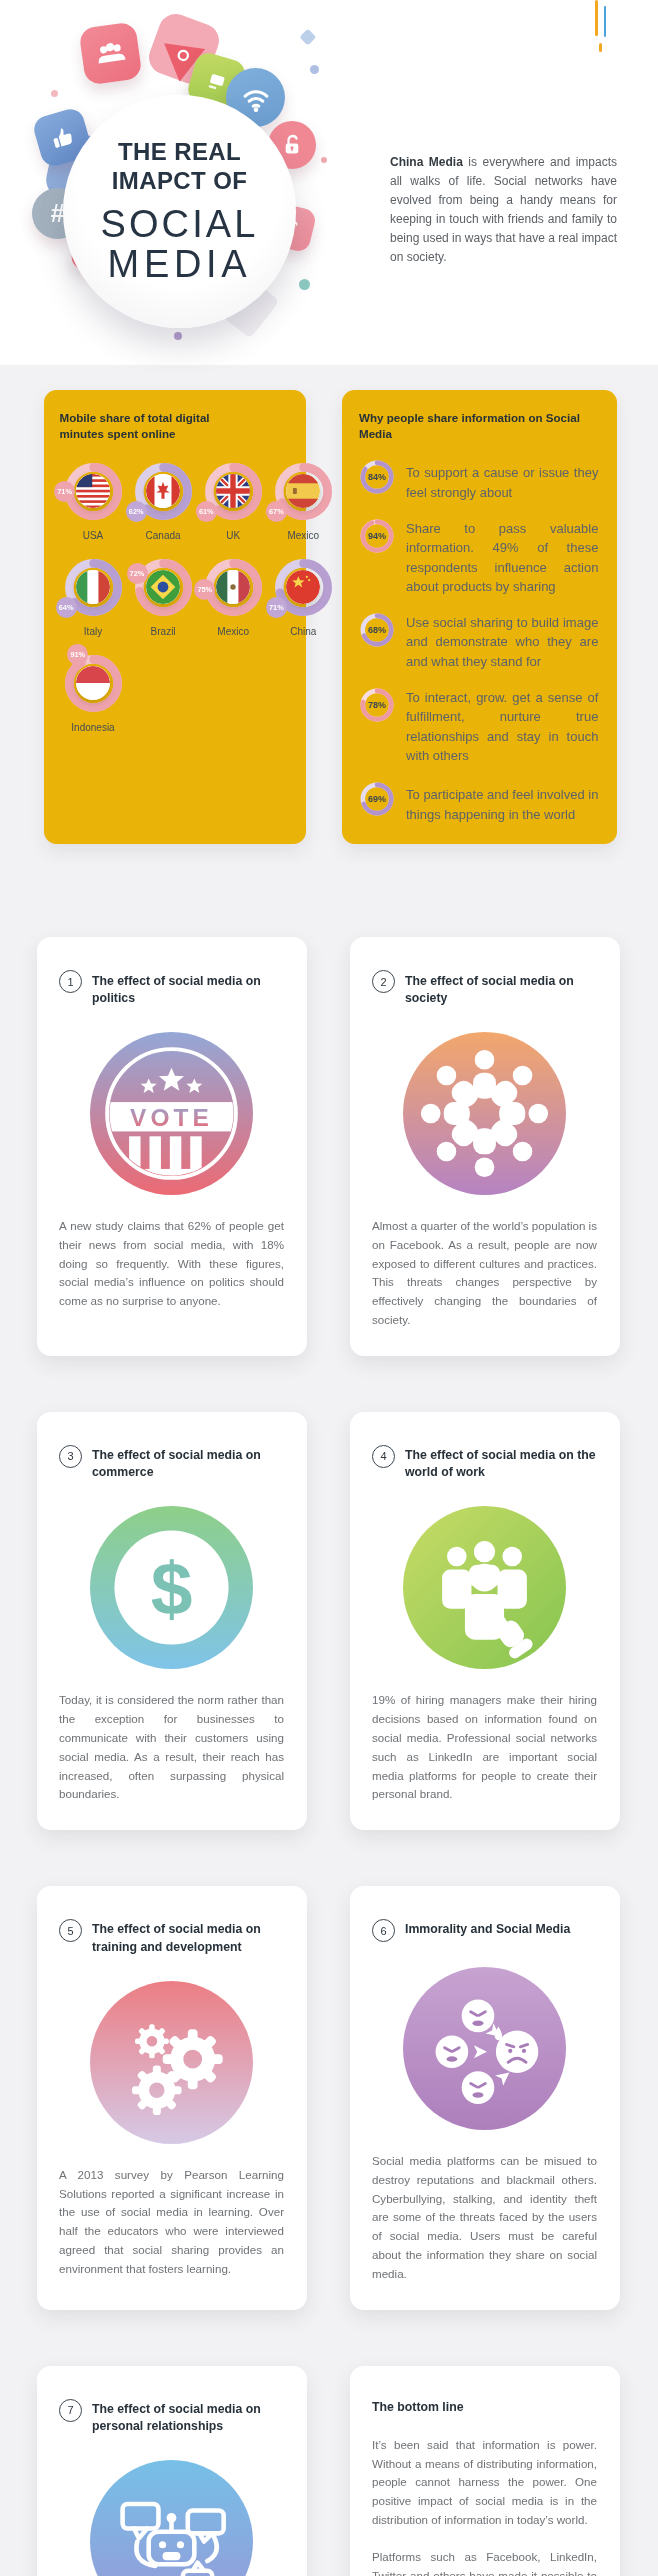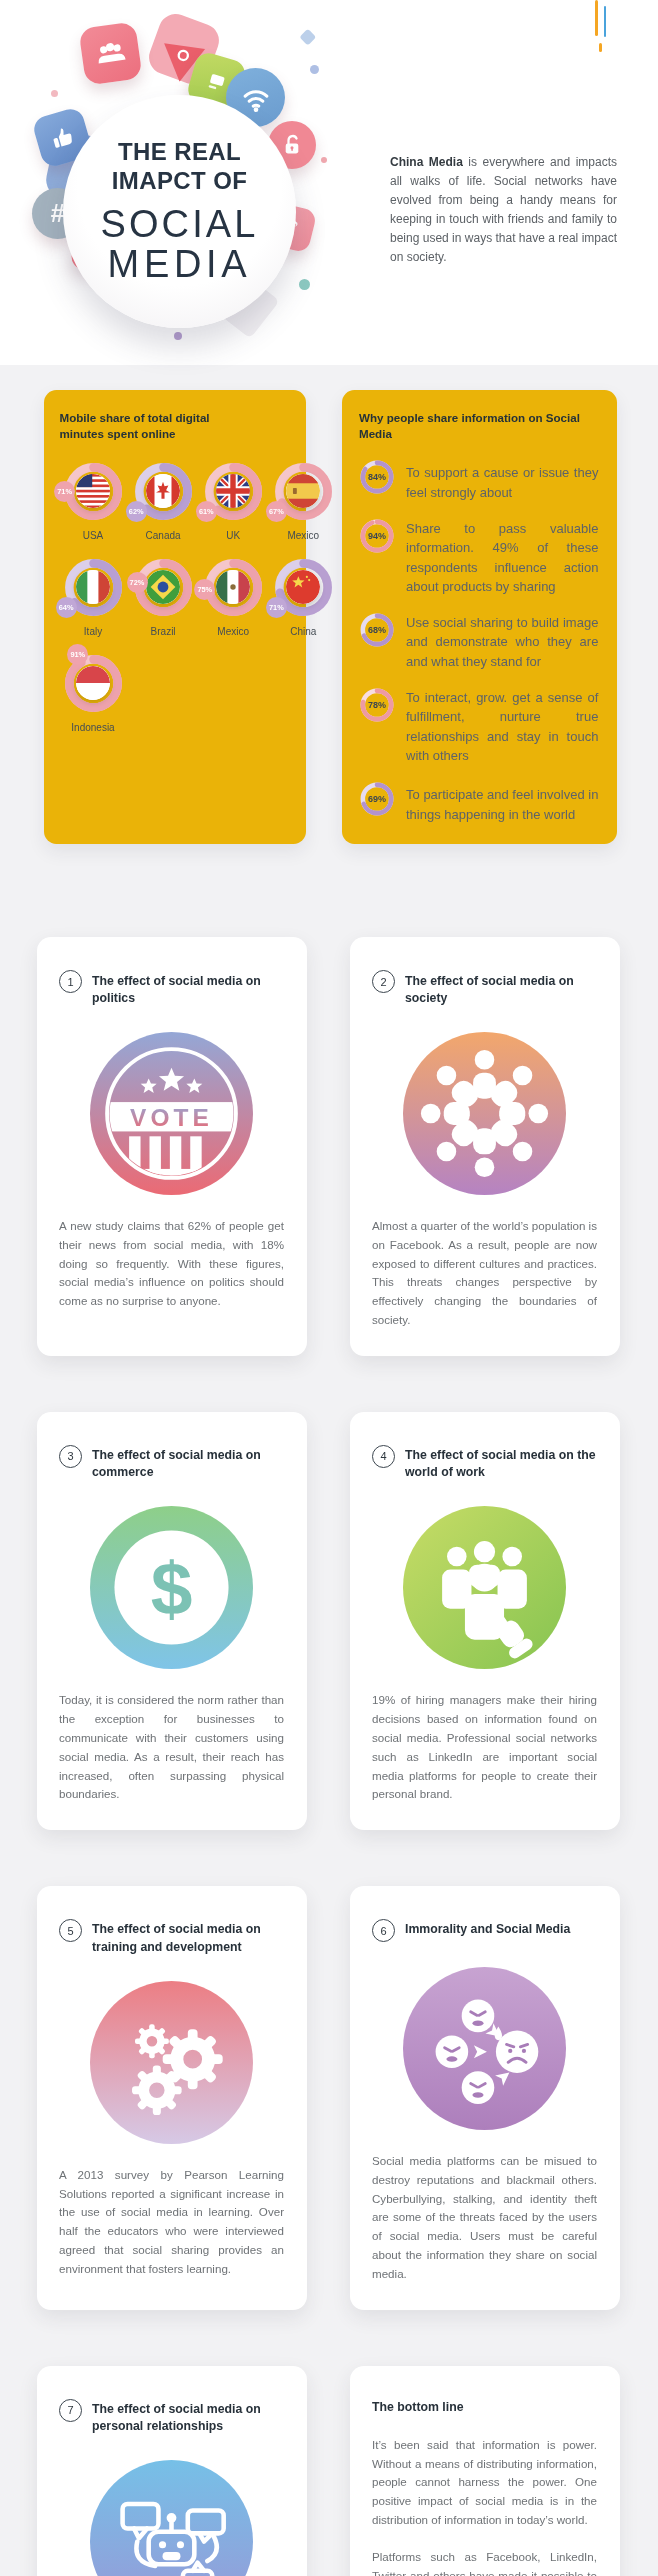--- a/index.html
+++ b/index.html
@@ -43,21 +43,21 @@
   .flag-cell{display:flex;flex-direction:column;align-items:center;}
   .ring-wrap{position:relative;width:67px;height:67px;}
   .ring circle{fill:none;stroke-width:11;}
   .track.pink{stroke:#f5c6cb;} .arc.pink{stroke:#eda2ac;stroke-linecap:round;}
   .track.purple{stroke:#dccfe9;} .arc.purple{stroke:#b89fd1;stroke-linecap:round;}
   .flag{position:absolute;left:16.3px;top:16.3px;width:34px;height:34px;border-radius:50%;overflow:hidden;box-shadow:0 2.3px 6.2px rgba(0,0,0,.18);background:#fff;}
   .badge{position:absolute;width:21px;height:21px;border-radius:50%;color:#fff;font-size:7.4px;font-weight:bold;
     display:flex;align-items:center;justify-content:center;left:-3.9px;bottom:3.1px;}
   .badge.pinkb{background:#efa3ad;} .badge.purpleb{background:#c0a7d6;}
   .flag-cell:nth-of-type(1) .badge{left:-5.4px;top:23px;bottom:auto;}
-  .flag-cell:nth-of-type(6) .badge{left:-3.1px;top:18px;bottom:auto;}
+  .flag-cell:nth-of-type(6) .badge{left:-3.1px;top:9px;bottom:auto;}
   .flag-cell:nth-of-type(7) .badge{left:-5.4px;top:25px;bottom:auto;}
   .flag-cell:nth-of-type(9) .badge{left:7.8px;top:-5.4px;bottom:auto;}
   .flag-label{margin-top:5.4px;font-size:10px;color:#454d54;}
 
   .reason{display:flex;gap:11px;margin-bottom:15.5px;align-items:flex-start;}
   .donut-wrap{position:relative;width:36px;height:36px;flex:none;}
   .donut circle{fill:none;stroke-width:6;}
   .donut-val{position:absolute;inset:0;display:flex;align-items:center;justify-content:center;font-size:9px;font-weight:bold;color:#3c4650;}
   .reason-text{font-size:13px;color:#5e6368;line-height:1.5;text-align:justify;padding-top:0.8px;}
 

